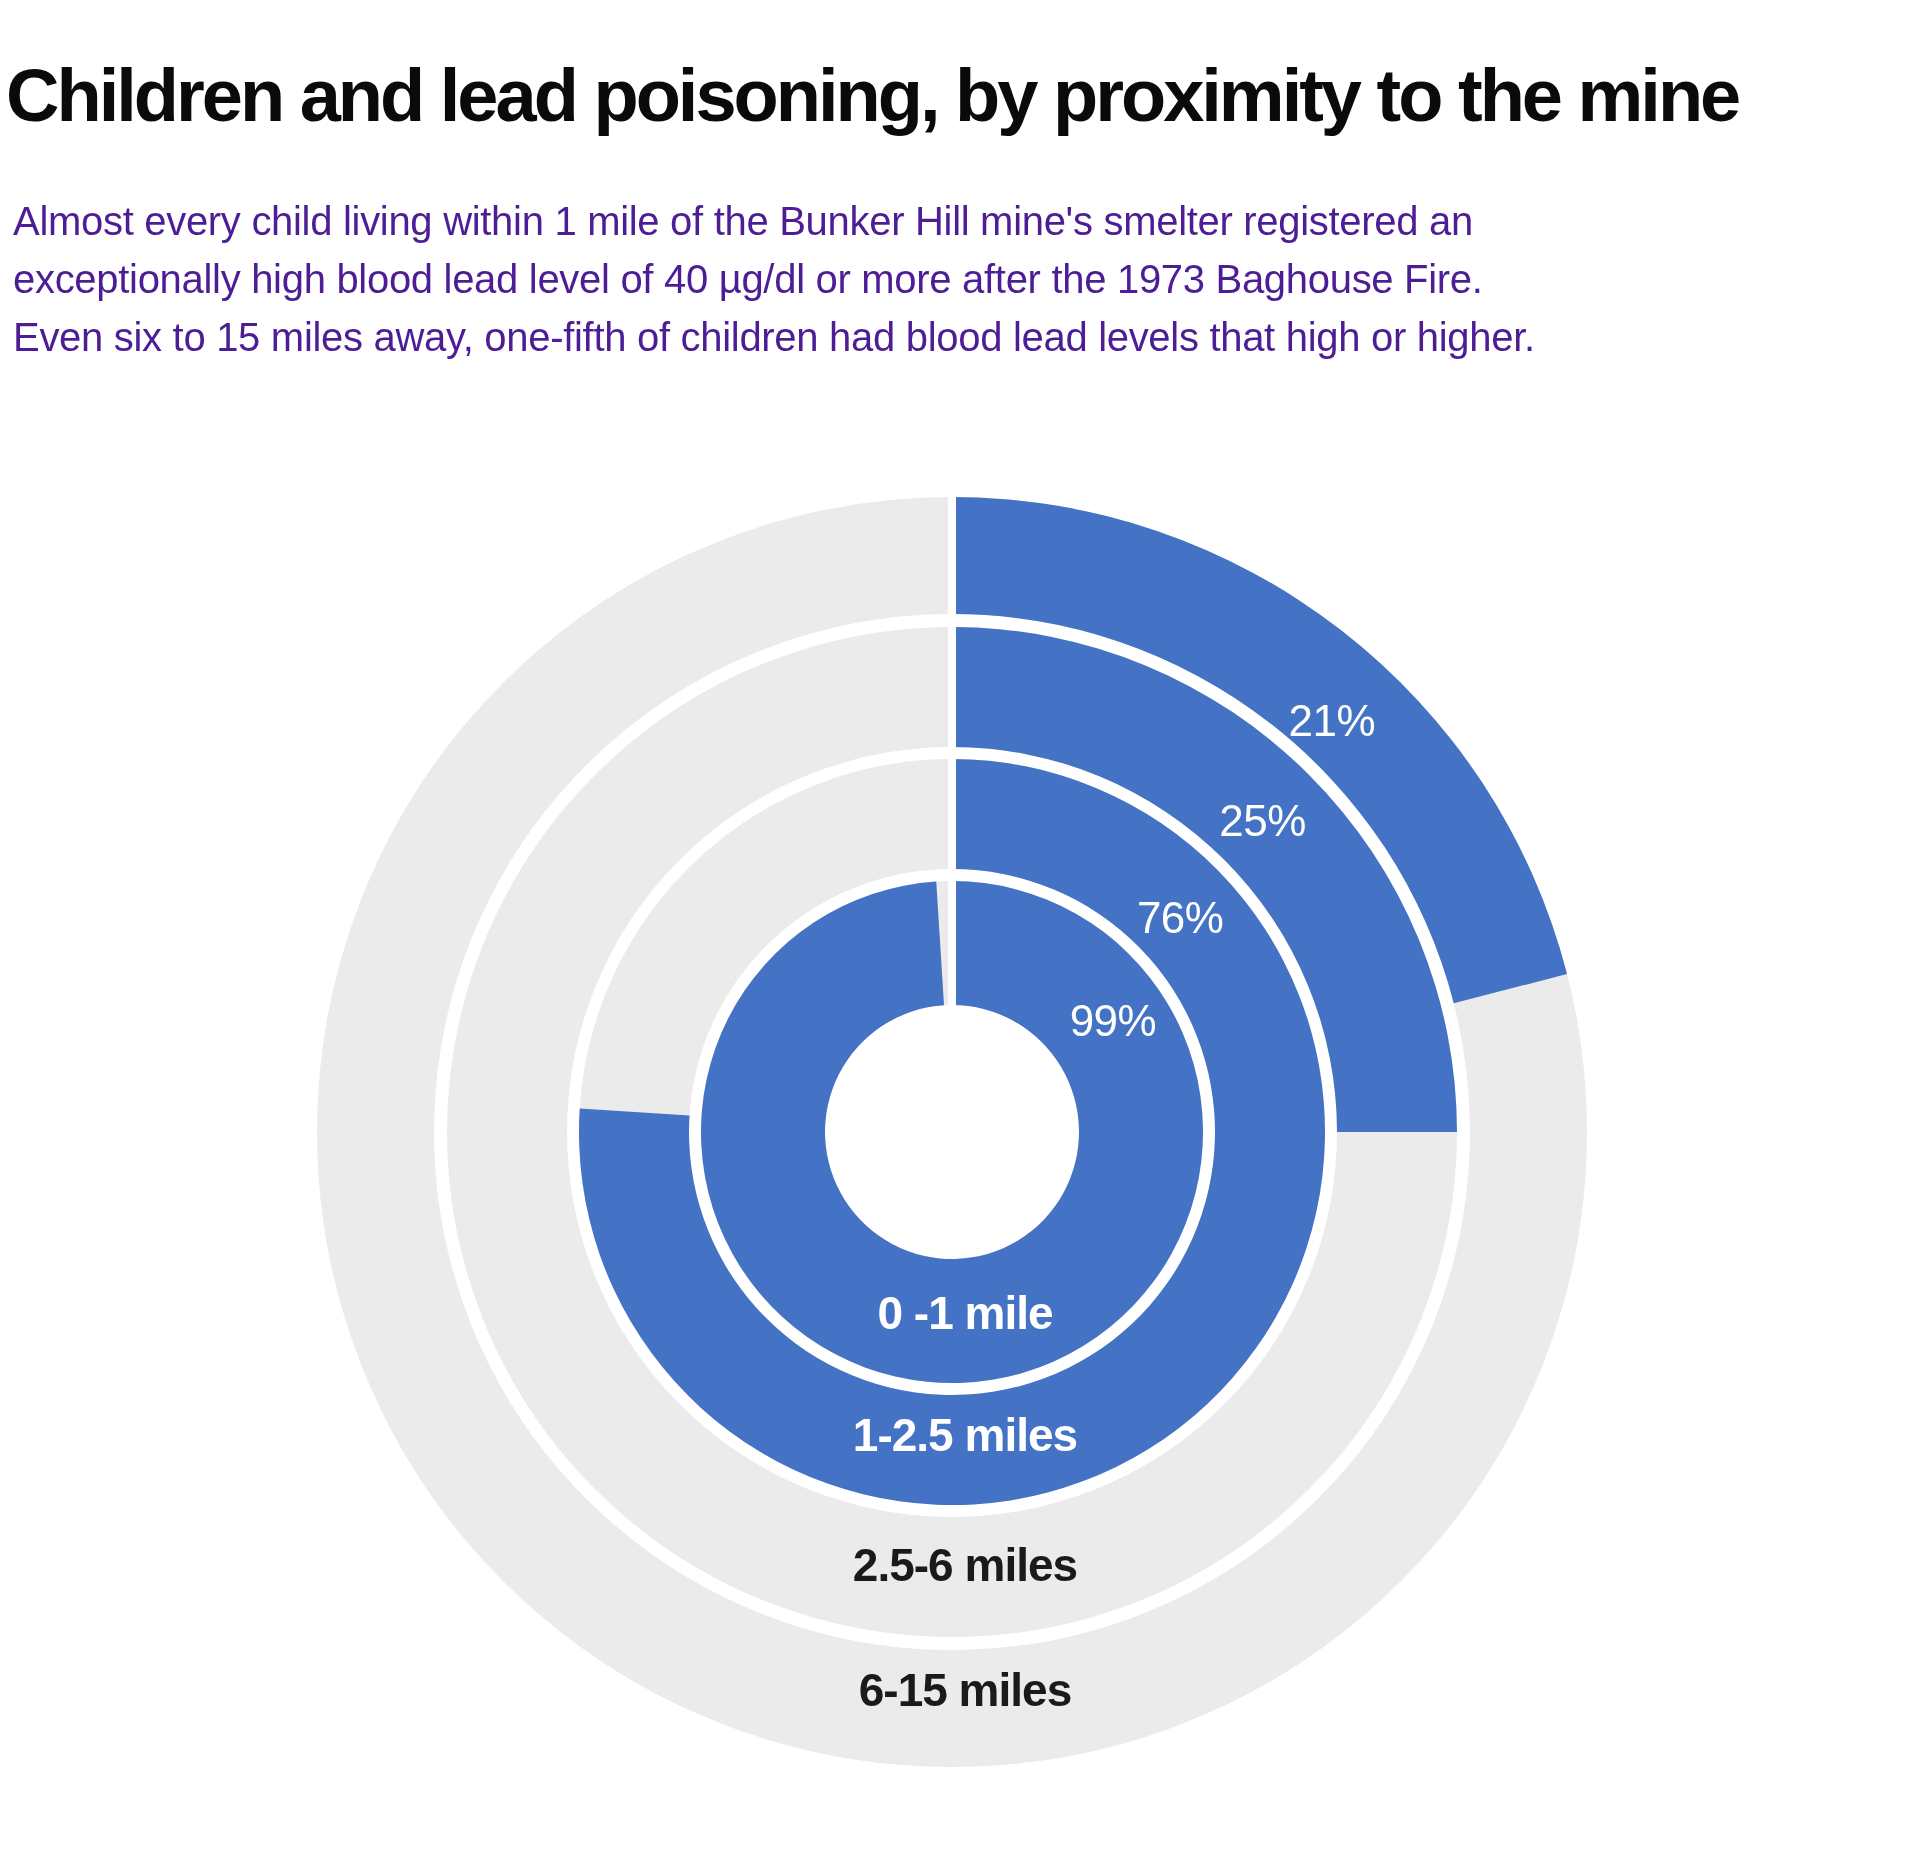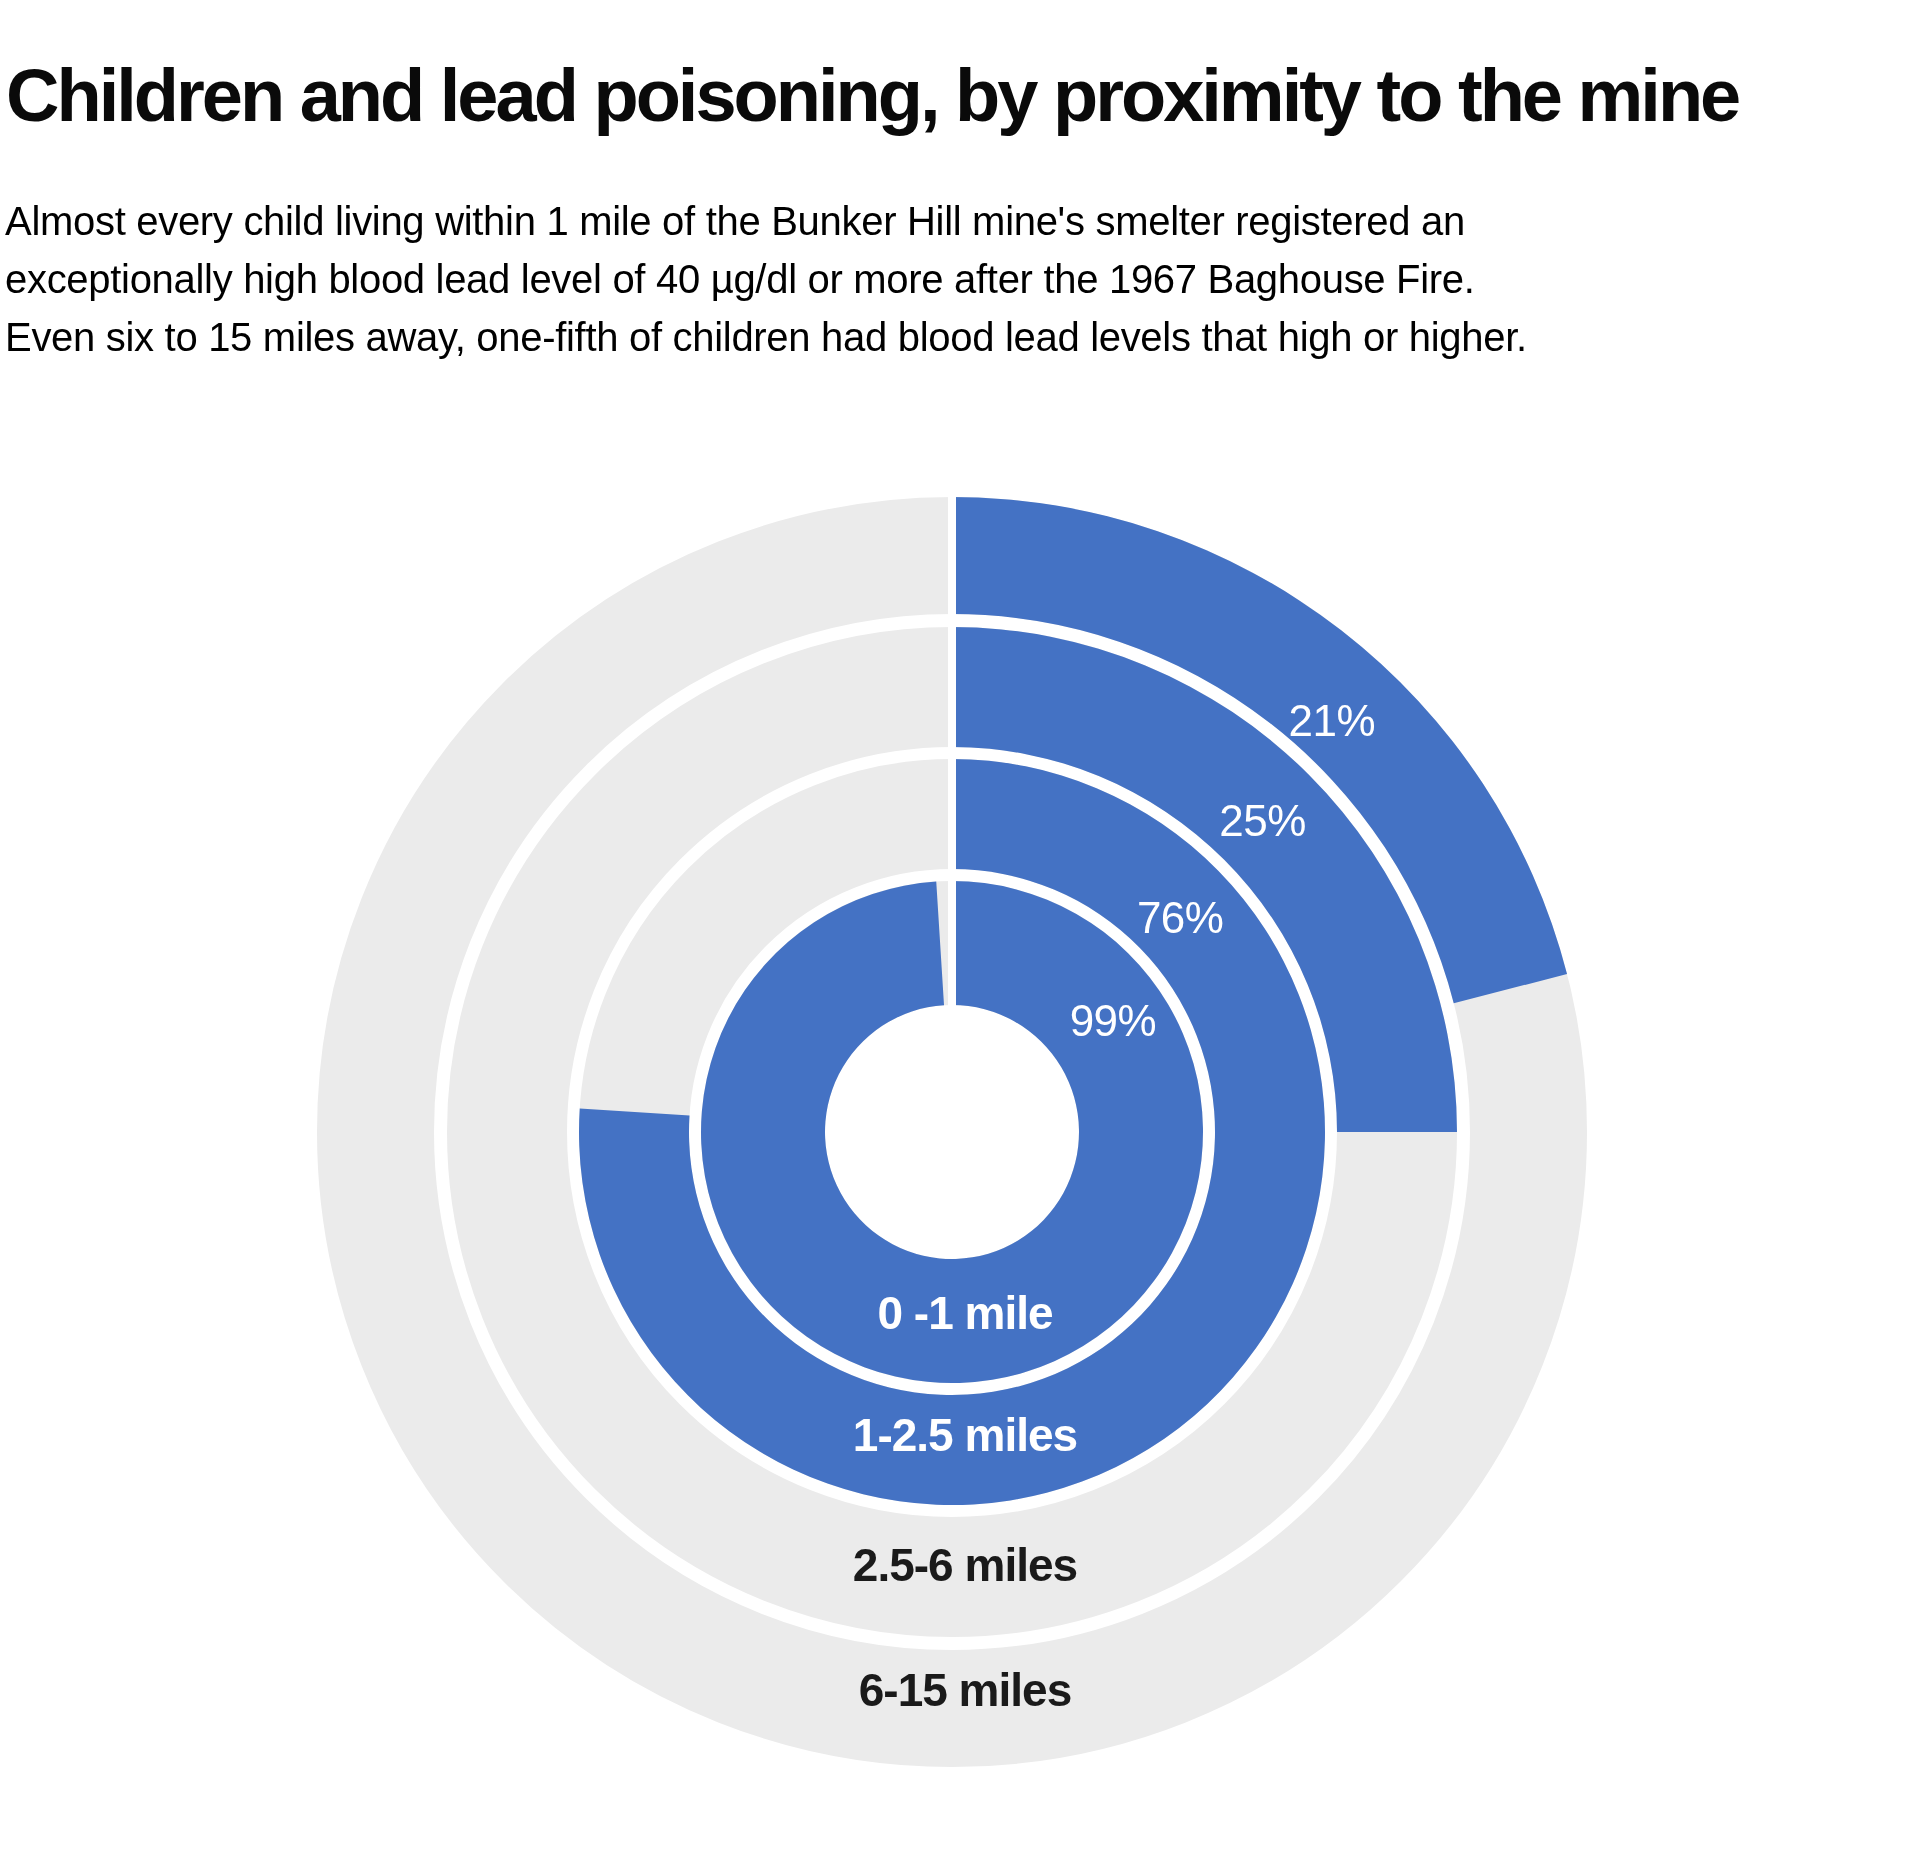--- a/index.html
+++ b/index.html
@@ -21,27 +21,27 @@
     top: 58px;
     font-size: 74px;
     line-height: 76px;
     font-weight: 700;
     letter-spacing: -3px;
     color: #0a0a0a;
     white-space: nowrap;
   }
   .chart-subtitle {
     position: absolute;
-    left: 5px;
+    left: 13px;
     top: 192px;
     font-size: 40px;
     line-height: 58px;
     font-weight: 400;
     letter-spacing: -0.3px;
-    color: #000000;
+    color: #4c1d95;
   }
   .chart-subtitle .subtitle-line {
     white-space: nowrap;
   }
   .donut-wrap {
     position: absolute;
     left: 0;
     top: 0;
     width: 1920px;
     height: 1861px;
@@ -62,21 +62,21 @@
 </style>
 </head>
 <body>
 
 <div class="page">
 
   <div class="chart-title">Children and lead poisoning, by proximity to the mine</div>
 
   <div class="chart-subtitle">
     <div class="subtitle-line">Almost every child living within 1 mile of the Bunker Hill mine's smelter registered an</div>
-    <div class="subtitle-line">exceptionally high blood lead level of 40 µg/dl or more after the 1967 Baghouse Fire.</div>
+    <div class="subtitle-line">exceptionally high blood lead level of 40 µg/dl or more after the 1973 Baghouse Fire.</div>
     <div class="subtitle-line">Even six to 15 miles away, one-fifth of children had blood lead levels that high or higher.</div>
   </div>
 
   <div class="donut-wrap">
     <svg id="donut-svg" width="1920" height="1861" viewBox="0 0 1920 1861">
         <circle cx="952" cy="1132" r="189" fill="none" stroke="#EBEBEB" stroke-width="124"></circle>
         <circle cx="952" cy="1132" r="318" fill="none" stroke="#EBEBEB" stroke-width="110"></circle>
         <circle cx="952" cy="1132" r="445" fill="none" stroke="#EBEBEB" stroke-width="120"></circle>
         <circle cx="952" cy="1132" r="576.5" fill="none" stroke="#EBEBEB" stroke-width="117"></circle>
         <path d="M 952 881 A 251 251 0 1 1 936.2395795981424 881.4952911645039 L 944.0256040197772 1005.2506054896095 A 127 127 0 1 0 952 1005 Z" fill="#4472C4"></path>

